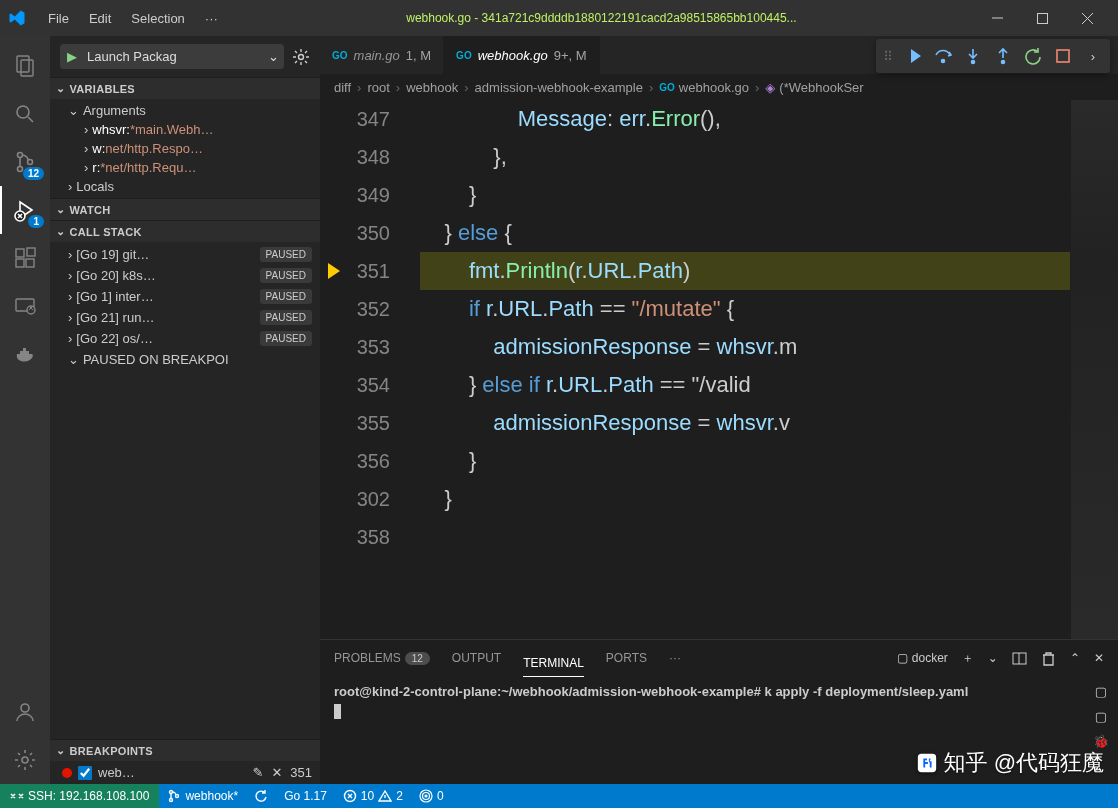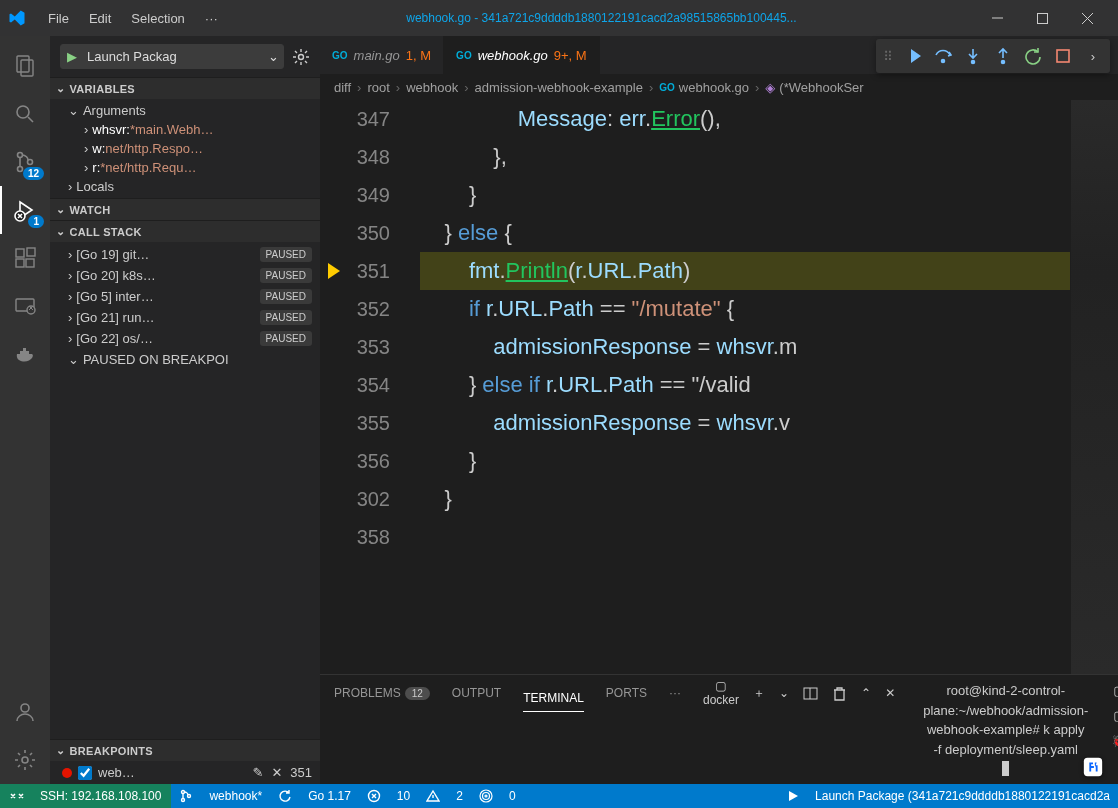--- a/index.html
+++ b/index.html
@@ -2,21 +2,21 @@
 <html><head>
 <meta charset="utf-8">
 <style>
 * { margin:0; padding:0; box-sizing:border-box; font-family:'Segoe UI',Arial,sans-serif; }
 body { background:#1e1e1e; color:#cccccc; width:1118px; height:808px; overflow:hidden; display:flex; flex-direction:column; font-size:13px; }
 
 
 .titlebar { height:36px; background:#323233; display:flex; align-items:center; padding:0 8px;justify-content:space-between; }
 .titlebar .vs-icon { width:18px; height:18px; margin-right:12px; }
 .titlebar .menu-item { padding:0 10px; color:#ccc; font-size:13px; cursor:pointer; }
-.titlebar .title { flex:1; text-align:center; color:#0ea5e9; font-size:12px; }
+.titlebar .title { flex:1; text-align:center; color:#bef264; font-size:12px; }
 .titlebar .win-btn { width:45px; height:36px; display:flex; align-items:center; justify-content:center; color:#ccc; }
 
 
 .main { flex:1; display:flex; min-height:0; }
 .activity-bar { width:50px; background:#333333; display:flex; flex-direction:column; align-items:center; padding-top:6px; }
 .activity-bar .ab-item { width:50px; height:48px; display:flex; align-items:center; justify-content:center; color:#858585; position:relative; cursor:pointer; }
 .activity-bar .ab-item.active { color:#fff; }
 .activity-bar .ab-item.active::before { content:''; position:absolute; left:0; top:0; bottom:0; width:2px; background:#fff; }
 .activity-bar .spacer { flex:1; }
 .badge { position:absolute; bottom:6px; right:6px; background:#007acc; color:#fff; border-radius:10px; font-size:10px; padding:1px 5px; font-weight:600; }
@@ -50,57 +50,57 @@
 .bp-check { width:14px; height:14px; accent-color:#007acc; }
 .bp-actions { display:flex; gap:8px; margin-left:auto; color:#ccc; }
 
 
 .editor-area { flex:1; display:flex; flex-direction:column; background:#1e1e1e; min-width:0; }
 .tabs { height:38px; background:#252526; display:flex; align-items:center; position:relative; }
 .tab { height:38px; display:flex; align-items:center; padding:0 12px; gap:6px; color:#969696; cursor:pointer; border-right:1px solid #1e1e1e; }
 .tab.dirty { font-style:italic; }
 .tab.active { background:#1e1e1e; color:#fff; }
 .tab .go-icon { color:#00add8; font-weight:700; font-size:10px; font-style:normal; }
-.tab .dirty-mark { color:#f97316; font-style:normal; }
+.tab .dirty-mark { color:#a3a3a3; font-style:normal; }
 .debug-toolbar { position:absolute; right:8px; top:3px; background:#333333; border-radius:3px; display:flex; align-items:center; padding:2px; box-shadow:0 2px 6px rgba(0,0,0,.4); }
 .debug-toolbar .dbtn { width:30px; height:30px; display:flex; align-items:center; justify-content:center; cursor:pointer; }
 .dbtn.cont{color:#75beff;} .dbtn.step{color:#75beff;} .dbtn.stop{color:#f48771;} .dbtn.restart{color:#89d185;}
 .debug-toolbar .handle { color:#666; cursor:grab; width:20px; display:flex; align-items:center; justify-content:center; }
 .editor-actions { display:flex; gap:10px; padding:0 10px; color:#ccc; margin-left:auto;}
 
 .breadcrumb { height:26px; display:flex; align-items:center; padding:0 14px; gap:4px; color:#a0a0a0; font-size:13px; white-space:nowrap; overflow:hidden; }
 .breadcrumb .sep { color:#666; margin:0 2px; }
 .breadcrumb .go-icon { color:#00add8; font-weight:700; font-size:10px; }
 
 .code-area { flex:1; display:flex; min-height:0; position:relative; }
 .gutter { width:90px; background:#1e1e1e; text-align:right; padding-right:20px; padding-top:0; color:#858585; font-family:Consolas,monospace; font-size:20px; line-height:38px; position:relative; }
 .gutter .ln { height:38px; position:relative; }
 .bp-indicator { position:absolute; left:8px; top:11px; width:0; height:0; border-top:8px solid transparent; border-bottom:8px solid transparent; border-left:12px solid #ffcc00; }
 .code { flex:1; font-family:Consolas,monospace; font-size:22px; line-height:38px; white-space:pre; overflow:hidden; position:relative; padding-left:10px; }
 .code .line { height:38px; position:relative; }
 .code .hl { background:#424218; position:absolute; left:0; right:0; top:0; bottom:0; z-index:0; }
 .code .txt { position:relative; z-index:1; }
-.tok-kw{color:#569cd6;} .tok-fn{color:#22c55e;text-decoration:underline;} .tok-var{color:#9cdcfe;} .tok-str{color:#ce9178;}
+.tok-kw{color:#569cd6;} .tok-fn{color:#86efac;} .tok-var{color:#9cdcfe;} .tok-str{color:#ce9178;}
 .minimap { width:48px; background:linear-gradient(#2a2a2a,#222 30%,#2a2a2a); border-left:1px solid #1e1e1e; }
 
 
-.panel { height:110px; background:#1e1e1e; border-top:1px solid #333; display:flex; flex-direction:row;text-align:center; }
+.panel { height:145px; background:#1e1e1e; border-top:1px solid #333; display:flex; flex-direction:column; }
 .panel-tabs { height:36px; display:flex; align-items:center; padding:0 14px; gap:22px; color:#969696; font-size:12px; }
 .panel-tab { cursor:pointer; padding:6px 0; }
 .panel-tab.active { color:#fff; border-bottom:1px solid #fff;margin-top:10px; }
 .panel-tabs .count { background:#4d4d4d; color:#ccc; border-radius:10px; padding:1px 7px; font-size:10px; margin-left:4px; }
 .panel-tabs .right { margin-left:auto; display:flex; align-items:center; gap:14px; color:#ccc; }
-.terminal { flex:1; padding:6px 14px; font-family:Consolas,monospace; font-size:13px; color:#ccc; line-height:1.5; }
+.terminal { flex:1; padding:6px 14px; font-family:Consolas,monospace; font-size:13px; color:#ccc; line-height:1.5;font-weight:bold; }
 .terminal .cursor { display:inline-block; width:7px; height:15px; background:#ccc; vertical-align:text-bottom; }
 .term-side { width:34px; display:flex; flex-direction:column; gap:10px; padding:8px 0; align-items:center; color:#ccc; }
 .panel-body { flex:1; display:flex; }
 
 
 .statusbar { height:24px; background:#007acc; display:flex; align-items:center; color:#fff; font-size:12px; }
-.status-item { padding:0 8px; display:flex; align-items:center; gap:16px; height:24px; }
+.status-item { padding:0 8px; display:flex; align-items:center; gap:4px; height:24px; }
 .status-item.remote { background:#16825d; padding:0 10px; }
 .statusbar .spacer { flex:1; }
 
 
 .watermark { position:fixed; right:14px; bottom:30px; color:#fff; font-size:22px; font-weight:400; display:flex; align-items:center; gap:6px; text-shadow:0 1px 2px rgba(0,0,0,.6); }
 .watermark svg { filter:drop-shadow(0 1px 2px rgba(0,0,0,.6)); }
 
 svg { display:block; }
 </style>
 </head>
@@ -270,21 +270,21 @@
             <div class="stack-row">
               <div class="left">
                 <span class="chev">›</span>
                 <span class="stack-label">[Go 20] k8s…</span>
               </div>
               <span class="paused-badge">PAUSED</span>
             </div>
             <div class="stack-row">
               <div class="left">
                 <span class="chev">›</span>
-                <span class="stack-label">[Go 5] inter…</span>
+                <span class="stack-label">[Go 1] inter…</span>
               </div>
               <span class="paused-badge">PAUSED</span>
             </div>
             <div class="stack-row">
               <div class="left">
                 <span class="chev">›</span>
                 <span class="stack-label">[Go 21] run…</span>
               </div>
               <span class="paused-badge">PAUSED</span>
             </div>
@@ -502,26 +502,21 @@
   </div>
   <div class="status-item">
       <svg width="14" height="14" stroke="#fff" fill="none" stroke-width="1.2">
         <circle cx="7" cy="7" r="1"></circle>
         <circle cx="7" cy="7" r="3.5"></circle>
         <circle cx="7" cy="7" r="6"></circle>
       </svg>
       <span>0</span>
     </div>
   <div class="spacer"></div>
-  <div class="status-item">
-      <svg width="12" height="12" fill="#fff">
-        <path d="M2 1l9 5-9 5z"></path>
-      </svg>
-      <span>Launch Package (341a721c9ddddb1880122191cacd2a</span>
-    </div>
 </div>
 
 <div class="watermark">
   <svg width="22" height="22" viewBox="0 0 24 24" fill="#fff">
       <rect x="2" y="2" width="20" height="20" rx="4"></rect>
       <path d="M8 7h4v2H10v2h3v2H10v4H8zM14 7h2l-1 3h2v7h-2v-5l-1-2z" fill="#0a66ff"></path>
     </svg>
+  <span>知乎 @代码狂魔</span>
 </div>
 
 </body></html>

